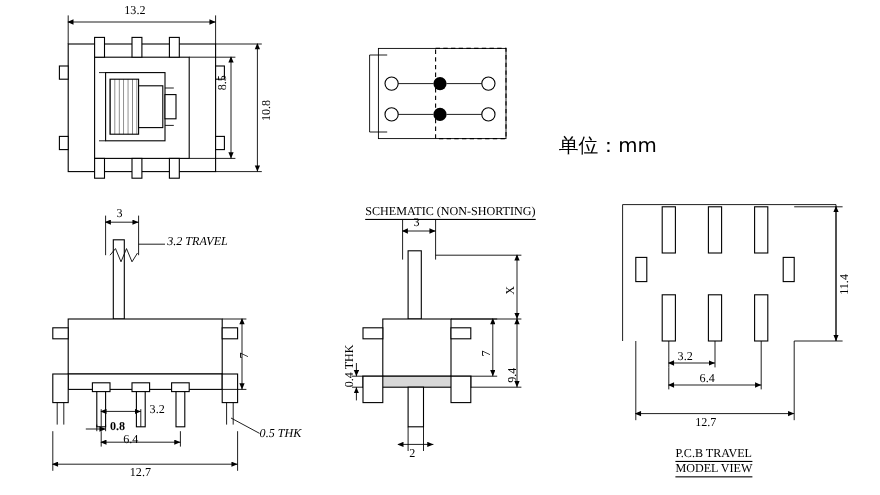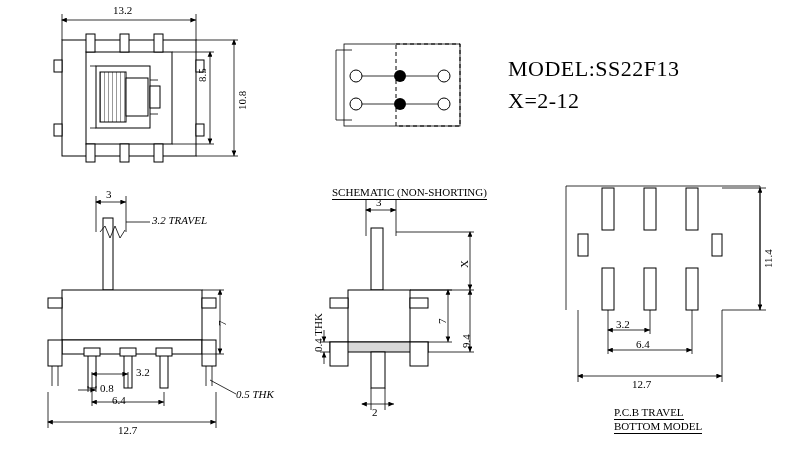--- a/index.html
+++ b/index.html
@@ -240,30 +240,29 @@
   <div class="abs txt lbl" style="left:113px;top:4px;">13.2</div>
   <div class="abs txt lbl" style="left:196px;top:82px;">
     <span class="rot90" style="display:inline-block;position:absolute;left:0;top:0;">8.5</span>
   </div>
   <div class="abs txt lbl" style="left:236px;top:110px;">
     <span class="rot90" style="display:inline-block;position:absolute;left:0;top:0;">10.8</span>
   </div>
 
   <div class="abs txt lbl ul" style="left:332px;top:158px;font-size:11px;margin-top:28px;">SCHEMATIC (NON-SHORTING)</div>
 
-  <div class="abs txt big" style="left:508px;top:56px;">MODEL:SS22F13</div>
-  <div class="abs txt big" style="left:508px;top:88px;">X=2-12</div>
+  <div class="abs txt mid" style="left:508px;top:120px;font-family:'DejaVu Sans',sans-serif;">单位：mm</div>
 
   <div class="abs txt lbl" style="left:106px;top:188px;">3</div>
   <div class="abs txt lbl" style="left:152px;top:214px;font-style:italic;">3.2 TRAVEL</div>
   <div class="abs txt lbl" style="left:216px;top:326px;">
     <span class="rot90" style="display:inline-block;position:absolute;left:0;top:0;">7</span>
   </div>
   <div class="abs txt lbl" style="left:136px;top:366px;">3.2</div>
-  <div class="abs txt lbl" style="left:100px;top:382px;">0.8</div>
+  <div class="abs txt lbl" style="left:100px;top:382px;font-weight:bold;">0.8</div>
   <div class="abs txt lbl" style="left:112px;top:394px;">6.4</div>
   <div class="abs txt lbl" style="left:118px;top:424px;">12.7</div>
   <div class="abs txt lbl" style="left:236px;top:388px;font-style:italic;">0.5 THK</div>
 
   <div class="abs txt lbl" style="left:376px;top:196px;">3</div>
   <div class="abs txt lbl" style="left:458px;top:268px;">
     <span class="rot90" style="display:inline-block;position:absolute;left:0;top:0;">X</span>
   </div>
   <div class="abs txt lbl" style="left:436px;top:324px;">
     <span class="rot90" style="display:inline-block;position:absolute;left:0;top:0;">7</span>
@@ -277,15 +276,15 @@
   <div class="abs txt lbl" style="left:372px;top:406px;">2</div>
 
   <div class="abs txt lbl" style="left:762px;top:268px;">
     <span class="rot90" style="display:inline-block;position:absolute;left:0;top:0;">11.4</span>
   </div>
   <div class="abs txt lbl" style="left:616px;top:318px;">3.2</div>
   <div class="abs txt lbl" style="left:636px;top:338px;">6.4</div>
   <div class="abs txt lbl" style="left:632px;top:378px;">12.7</div>
 
   <div class="abs txt lbl ul" style="left:614px;top:406px;">P.C.B TRAVEL</div>
-  <div class="abs txt lbl ul" style="left:614px;top:420px;">BOTTOM MODEL</div>
+  <div class="abs txt lbl ul" style="left:614px;top:420px;">MODEL VIEW</div>
 
 </div>
 
 </body></html>

